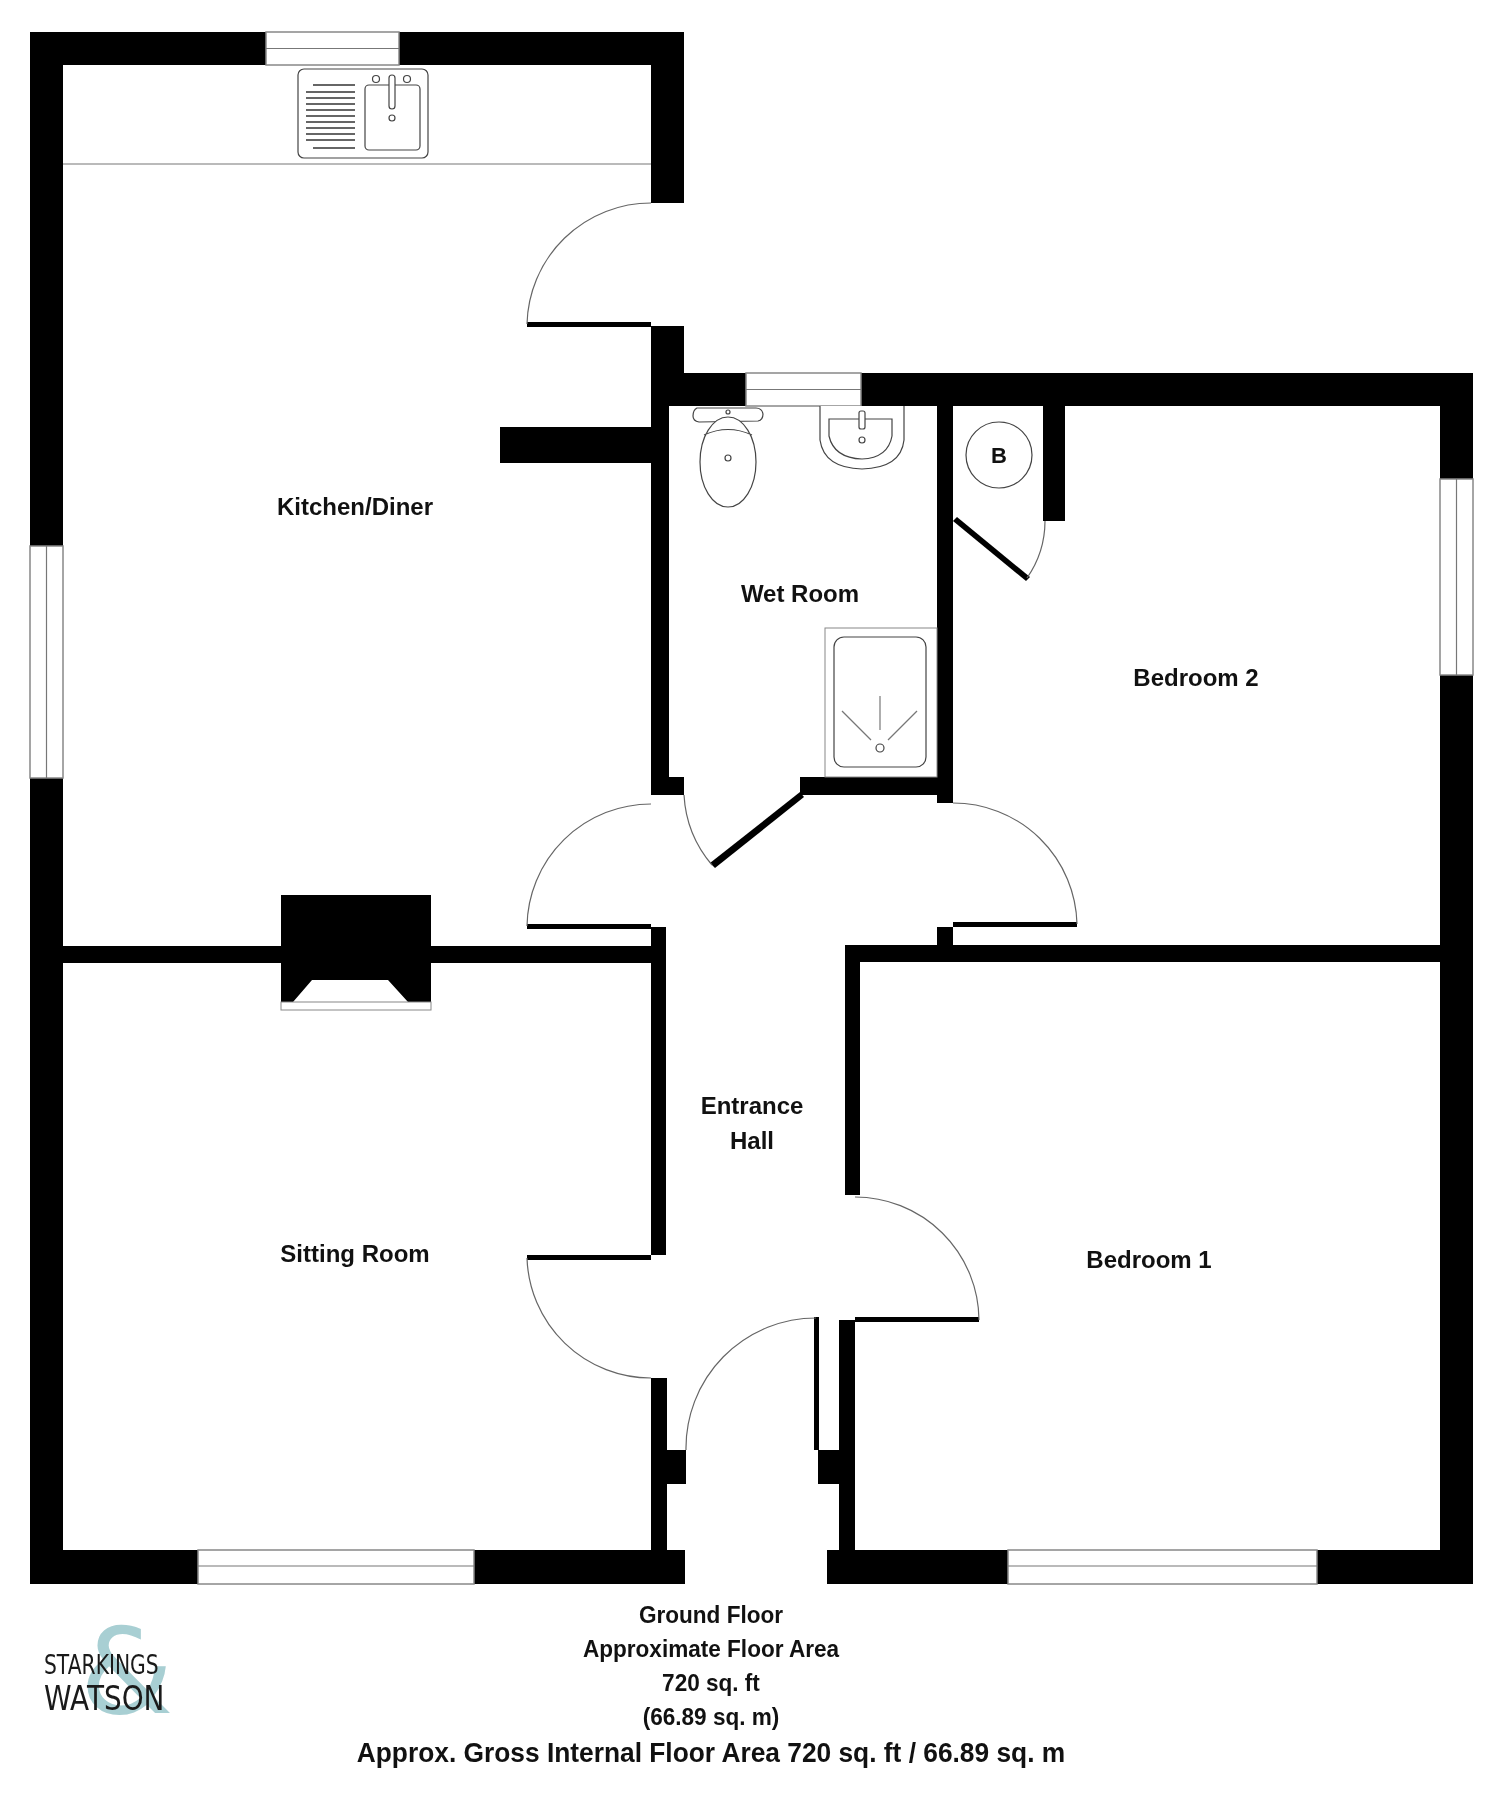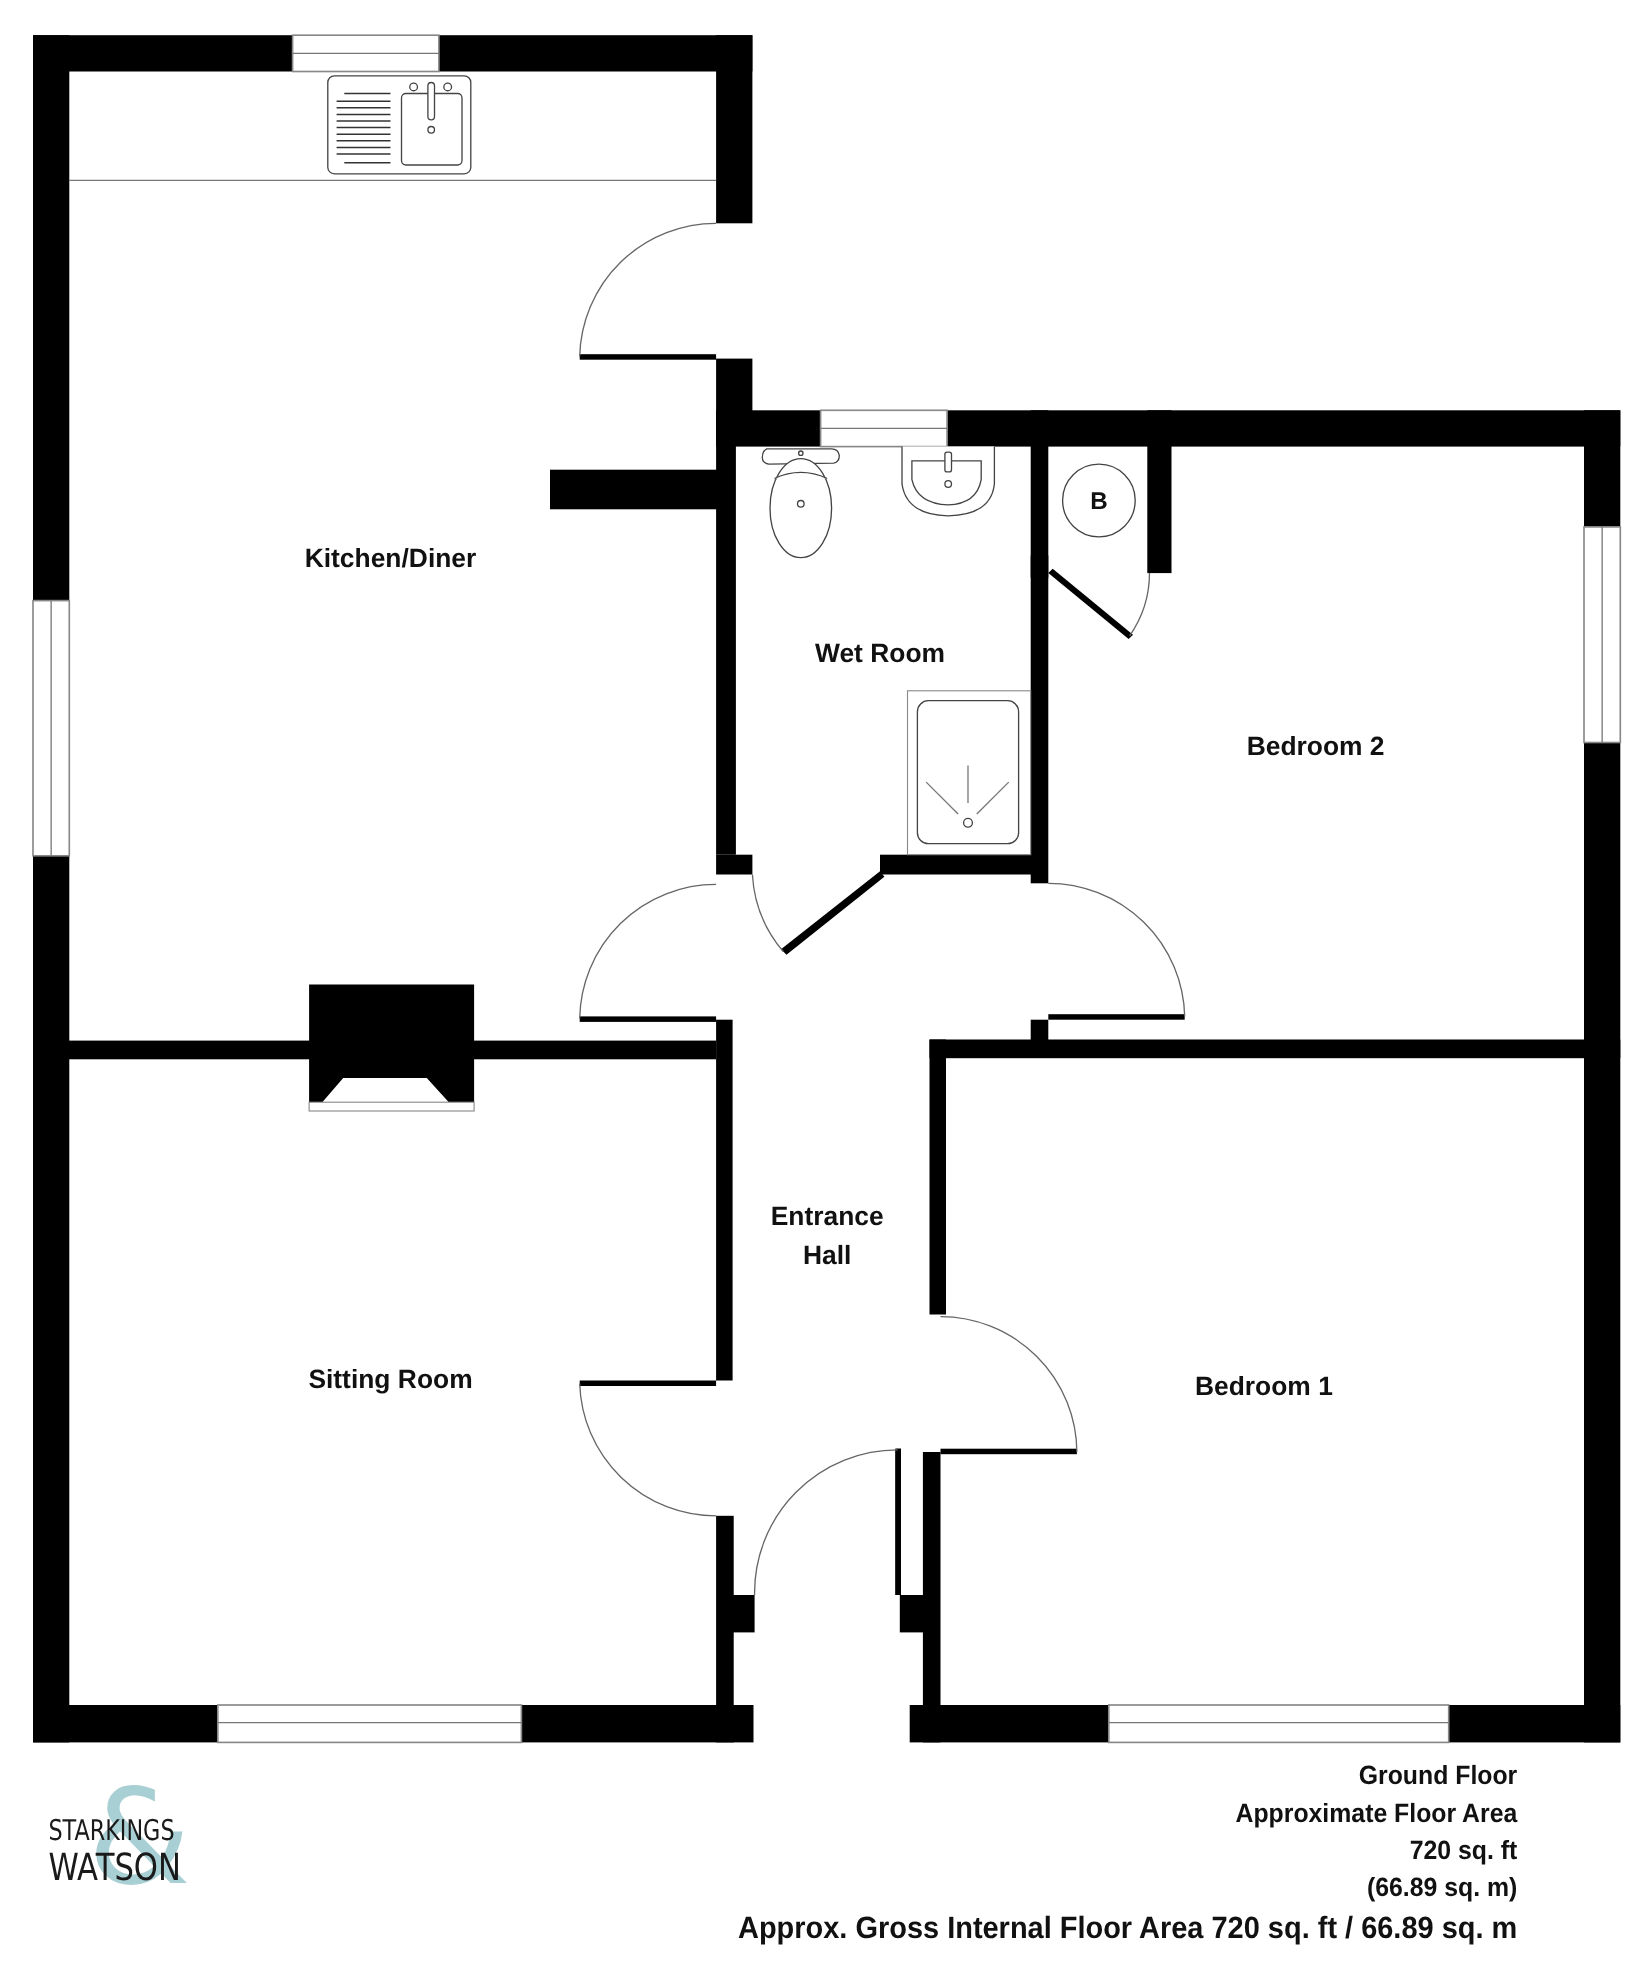--- a/index.html
+++ b/index.html
@@ -6,21 +6,21 @@
     body { width: 1499px; height: 1800px; position: relative; overflow: hidden; font-family: "Liberation Sans", sans-serif; }
     #plan { position: absolute; left: 0; top: 0; }
     .wall { fill: #000000; }
     .thin { stroke: #777777; stroke-width: 1.2; fill: none; }
     .fix { stroke: #444444; stroke-width: 1.2; fill: #ffffff; }
     .door { fill: #000000; }
     .swing { stroke: #666666; stroke-width: 1.2; fill: none; }
     .win { fill: #ffffff; stroke: #888888; stroke-width: 1.5; }
     .room-label { font-family: "Liberation Sans", sans-serif; font-weight: bold; font-size: 24px; fill: #111111; }
     .boiler-label { font-family: "Liberation Sans", sans-serif; font-weight: bold; font-size: 22px; fill: #111111; }
-    #footer { position: absolute; left: 0; top: 1598px; width: 1422px; text-align: right; }
+    #footer { position: absolute; left: 0; top: 1598px; width: 1422px; text-align: center; }
     #footer .line { font-family: "Liberation Sans", sans-serif; font-weight: bold; color: #111111; font-size: 24px; line-height: 34px; transform: scaleX(0.94); }
     #footer .line.big { font-size: 28px; line-height: 38px; }
     #logo { position: absolute; left: 40px; top: 1630px; width: 150px; height: 120px; }
     #logo .amp { position: absolute; left: 40px; top: -18px; font-family: "DejaVu Sans", sans-serif; font-size: 120px; line-height: 120px; color: #a8cfd3; }
     #logo .w1, #logo .w2 { position: absolute; left: 4px; font-family: "DejaVu Sans", sans-serif; color: #1a1a1a; letter-spacing: 0px; transform-origin: left top; }
     #logo .w1 { top: 20px; font-size: 26px; transform: scaleX(0.78); }
     #logo .w2 { top: 48px; font-size: 34px; transform: scaleX(0.82); }
   </style>
 </head>
 <body>

